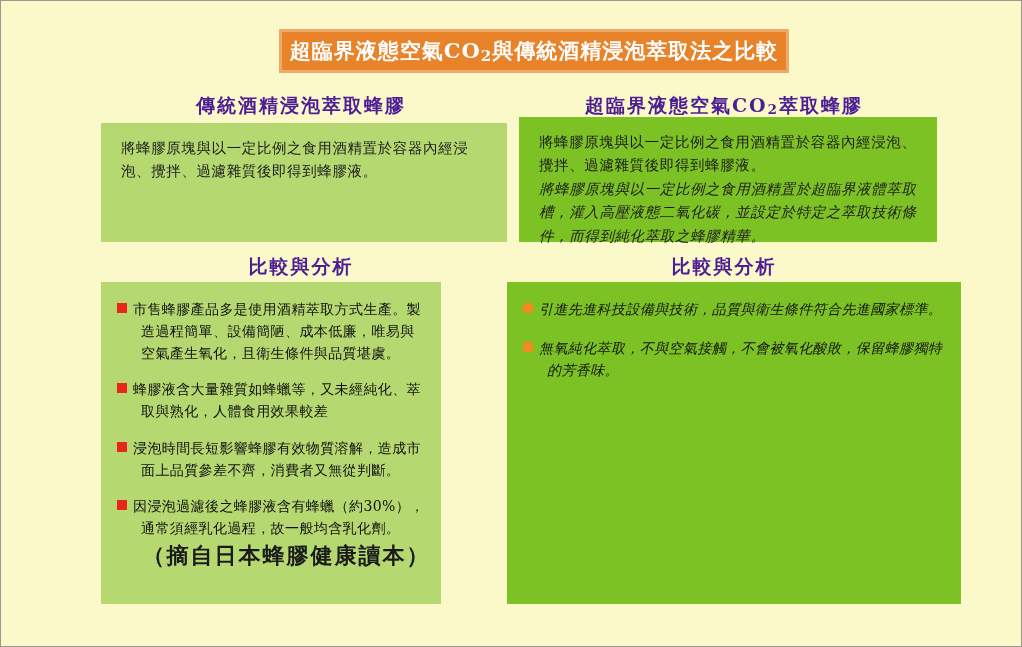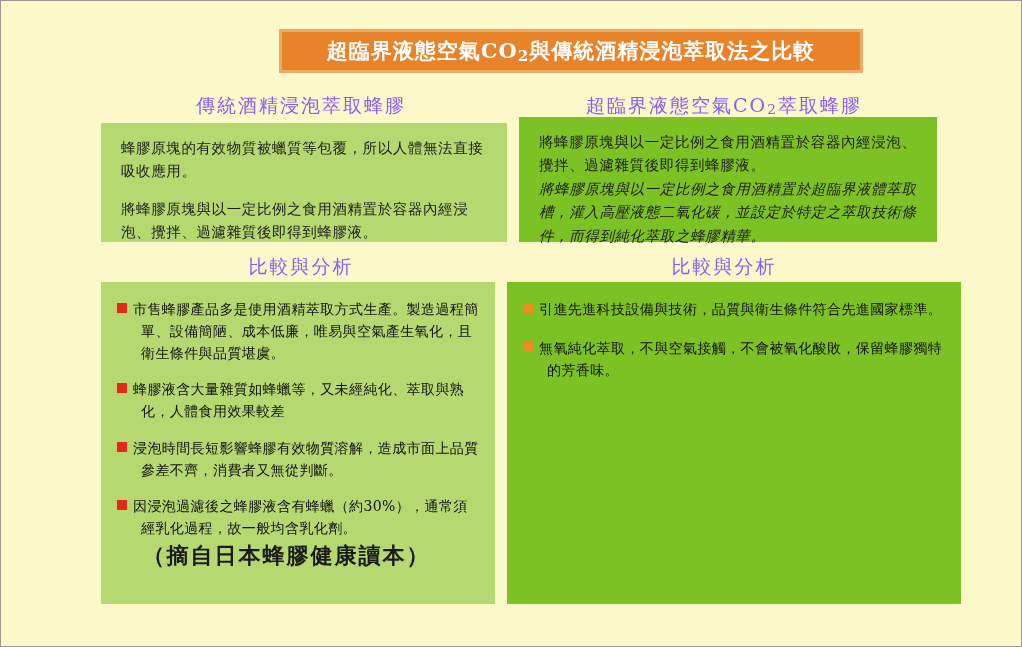--- a/index.html
+++ b/index.html
@@ -20,21 +20,21 @@
     box-sizing: border-box;
     background: #fbf9c9;
     border: 1px solid #9a9a8c;
   }
 
   
   #title-banner {
     position: absolute;
     left: 278px;
     top: 28px;
-    width: 584px;
+    width: 510px;
     height: 44px;
     background: #e8832a;
     border: 3px solid #efa96a;
     box-sizing: border-box;
     display: flex;
     align-items: center;
     justify-content: center;
   }
   #title-banner .title-text {
     color: #ffffff;
@@ -43,42 +43,42 @@
     letter-spacing: 1px;
     white-space: nowrap;
     font-family: "DejaVu Serif", "Liberation Serif", serif;
   }
   .sub2 { font-size: 0.72em; vertical-align: -0.18em; }
 
   
   .col-heading {
     position: absolute;
     font-size: 19px;
-    font-weight: normal;
-    color: #8b5cf6;
+    font-weight: bold;
+    color: #4c1d95;
     letter-spacing: 2px;
     white-space: nowrap;
     text-align: center;
   }
   #heading-left-top  { left: 100px; top: 92px; width: 400px; }
   #heading-right-top { left: 508px; top: 92px; width: 430px; }
   #heading-left-mid  { left: 100px; top: 253px; width: 400px; }
   #heading-right-mid { left: 508px; top: 253px; width: 430px; }
 
   
   .box {
     position: absolute;
     box-sizing: border-box;
   }
   .box-left  { background: #b5d870; }
   .box-right { background: #7dc224; }
 
   #box-left-top   { left: 100px; top: 122px; width: 406px; height: 119px; }
   #box-right-top  { left: 518px; top: 116px; width: 418px; height: 125px; }
-  #box-left-main  { left: 100px; top: 281px; width: 394px; height: 322px; }
+  #box-left-main  { left: 100px; top: 281px; width: 340px; height: 322px; }
   #box-right-main { left: 506px; top: 281px; width: 454px; height: 322px; }
 
   .box-inner {
     padding: 14px 18px 10px 20px;
   }
 
   
   .para {
     font-size: 14.5px;
     line-height: 1.62;
@@ -118,21 +118,21 @@
     position: absolute;
     left: 0;
     top: 5px;
     width: 10px;
     height: 10px;
   }
   .marker-red    { background: #e8261c; }
   .marker-orange { background: #ef8c20; }
 
   #list-left  { padding: 16px 14px 0 16px; }
-  #list-right { padding: 16px 15px 0 16px; }
+  #list-right { padding: 16px 15px 0 16px; font-style: italic; }
   #list-right li { margin-bottom: 17px; }
 
   
   #citation {
     position: absolute;
     left: 100px;
     top: 540px;
     width: 371px;
     text-align: center;
     font-size: 22px;
@@ -149,21 +149,20 @@
   <div id="title-banner">
     <span class="title-text"><span>超臨界液態空氣CO</span><span class="sub2">2</span><span>與傳統酒精浸泡萃取法之比較</span></span>
   </div>
 
   <div class="col-heading" id="heading-left-top">傳統酒精浸泡萃取蜂膠</div>
 
   <div class="col-heading" id="heading-right-top"><span>超臨界液態空氣CO</span><span class="sub2">2</span><span>萃取蜂膠</span></div>
 
   <div class="box box-left" id="box-left-top">
     <div class="box-inner">
-      <p class="para">蜂膠原塊的有效物質被蠟質等包覆，所以人體無法直接吸收應用。</p>
       <p class="para">將蜂膠原塊與以一定比例之食用酒精置於容器內經浸泡、攪拌、過濾雜質後即得到蜂膠液。</p>
     </div>
   </div>
 
   <div class="box box-right" id="box-right-top">
     <div class="box-inner">
       <p class="para para-tight">將蜂膠原塊與以一定比例之食用酒精置於容器內經浸泡、攪拌、過濾雜質後即得到蜂膠液。</p>
       <p class="para para-tight">將蜂膠原塊與以一定比例之食用酒精置於超臨界液體萃取槽，灌入高壓液態二氧化碳，並設定於特定之萃取技術條件，而得到純化萃取之蜂膠精華。</p>
     </div>
   </div>

